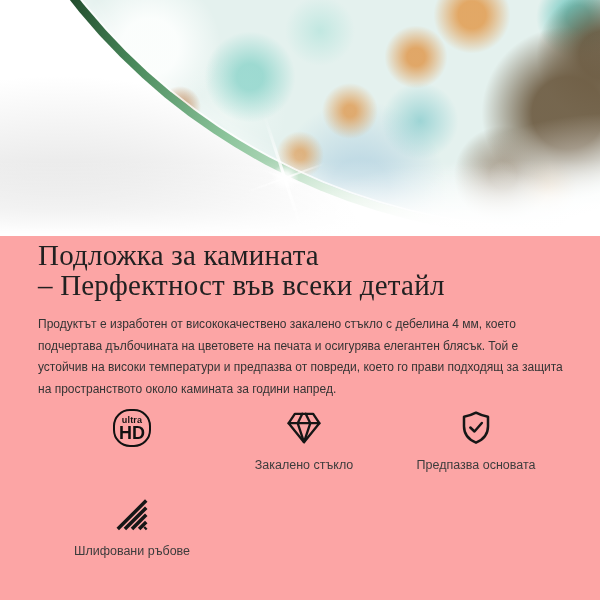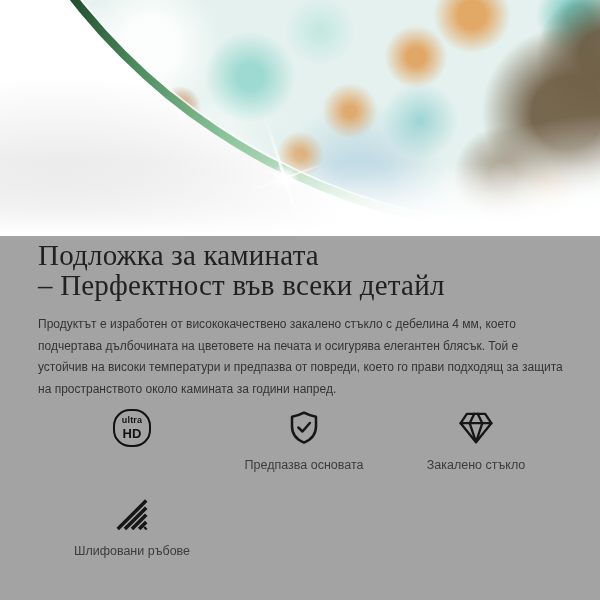--- a/index.html
+++ b/index.html
@@ -1,21 +1,21 @@
 <!DOCTYPE html>
 <html><head>
 <meta charset="utf-8">
 <style>
   html,body{margin:0;padding:0;}
   body{
     width:600px;height:600px;overflow:hidden;background:#ffffff;
     font-family:"Liberation Sans","DejaVu Sans",sans-serif;
     -webkit-font-smoothing:antialiased;
   }
-  .page{position:relative;width:600px;height:600px;background:#a3a3a3;}
+  .page{position:relative;width:600px;height:600px;background:#fca5a5;}
 
   
   .hero{position:relative;width:600px;height:236px;overflow:hidden;background:#fff;}
   .hero-shadow{position:absolute;inset:0;
     background:radial-gradient(ellipse 470px 330px at 60px 300px, rgba(150,150,150,.48), rgba(150,150,150,0) 68%);}
   .disc{position:absolute;left:-60px;top:-993px;width:1230px;height:1230px;border-radius:50%;
     background:linear-gradient(112deg,#12361e 26%,#1c4427 30%,#4a8a5c 36%,#8cc49b 43%,#cfe8d4 50%,#ecf5ec 56%,#ffffff 62%);}
   .disc-inner{position:absolute;inset:8px;border-radius:50%;
     background-color:#e4f1ee;
     box-shadow:inset 0 0 0 2px rgba(255,255,255,.75), inset 0 0 22px rgba(255,255,255,.5);
@@ -66,21 +66,21 @@
   
   .features{display:grid;grid-template-columns:1fr 1fr 1fr;row-gap:18px;
     margin-top:4px;padding:0 8px;}
   .feature{display:flex;flex-direction:column;align-items:center;}
   .ficon{height:48px;display:flex;align-items:center;justify-content:center;}
   .flabel{margin-top:6px;font-size:12.5px;color:#3c3c3c;white-space:nowrap;}
   .ficon svg{stroke:#161616;fill:none;stroke-linecap:round;stroke-linejoin:round;}
   .uhd-box{width:34px;height:34px;border:2.4px solid #111;border-radius:17px;
     display:flex;flex-direction:column;align-items:center;justify-content:center;color:#111;}
   .uhd-top{font-size:9px;font-weight:700;line-height:9px;letter-spacing:.2px;}
-  .uhd-bottom{font-size:13px;font-weight:700;line-height:15px;margin-top:1px;}
+  .uhd-bottom{font-size:18px;font-weight:700;line-height:15px;margin-top:1px;}
 </style>
 </head>
 <body>
 
 <div class="page">
 
   <div class="hero">
     <div class="hero-shadow"></div>
     <div class="disc">
       <div class="disc-inner"></div>
@@ -108,37 +108,37 @@
         <div class="ficon">
           <div class="uhd-box">
             <span class="uhd-top">ultra</span>
             <span class="uhd-bottom">HD</span>
           </div>
         </div>
       </div>
 
       <div class="feature">
         <div class="ficon">
-          <svg width="40" height="40" viewBox="0 0 24 24" stroke-width="1.5">
-            <path d="M12 2.8 C14.2 4 16.8 4.8 19.2 5.2 V11 C19.2 15.8 16.2 19.1 12 20.8 C7.8 19.1 4.8 15.8 4.8 11 V5.2 C7.2 4.8 9.8 4 12 2.8 Z"></path>
-            <polyline points="8.6 11.7 11.1 14.1 15.5 9"></polyline>
-          </svg>
-        </div>
-        <div class="flabel">Предпазва основата</div>
-      </div>
-
-      <div class="feature">
-        <div class="ficon">
           <svg width="40" height="40" viewBox="0 0 24 24" stroke-width="1.4">
             <path d="M6.5 3.5 h11 l3.7 5.6 L12 20.5 2.8 9.1 Z"></path>
             <path d="M11 3.5 8.2 9.1 l3.8 11.4 3.8 -11.4 -2.8 -5.6"></path>
             <path d="M2.8 9.1 h18.4"></path>
           </svg>
         </div>
         <div class="flabel">Закалено стъкло</div>
+      </div>
+
+      <div class="feature">
+        <div class="ficon">
+          <svg width="40" height="40" viewBox="0 0 24 24" stroke-width="1.5">
+            <path d="M12 2.8 C14.2 4 16.8 4.8 19.2 5.2 V11 C19.2 15.8 16.2 19.1 12 20.8 C7.8 19.1 4.8 15.8 4.8 11 V5.2 C7.2 4.8 9.8 4 12 2.8 Z"></path>
+            <polyline points="8.6 11.7 11.1 14.1 15.5 9"></polyline>
+          </svg>
+        </div>
+        <div class="flabel">Предпазва основата</div>
       </div>
 
       <div class="feature">
         <div class="ficon">
           <svg width="38" height="38" viewBox="0 0 24 24" stroke-width="2.2" style="stroke-linecap:butt">
             <path d="M3 21.5 21 3.5 M7.5 21.5 21 8 M12 21.5 21 12.5 M16.5 21.5 21 17 M20 21.5 21 20.5"></path>
           </svg>
         </div>
         <div class="flabel">Шлифовани ръбове</div>
       </div>

